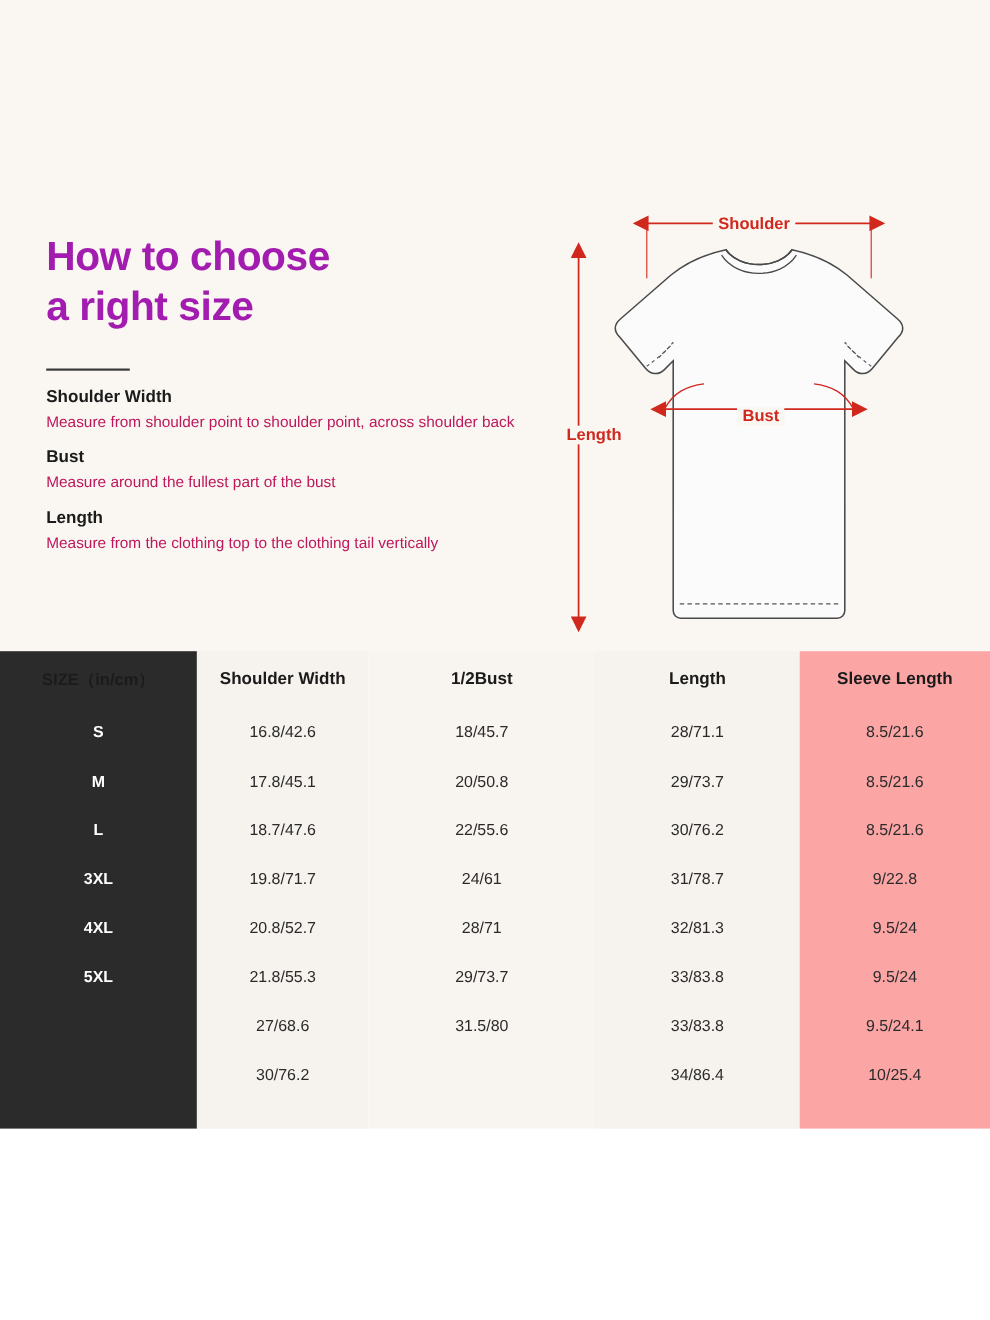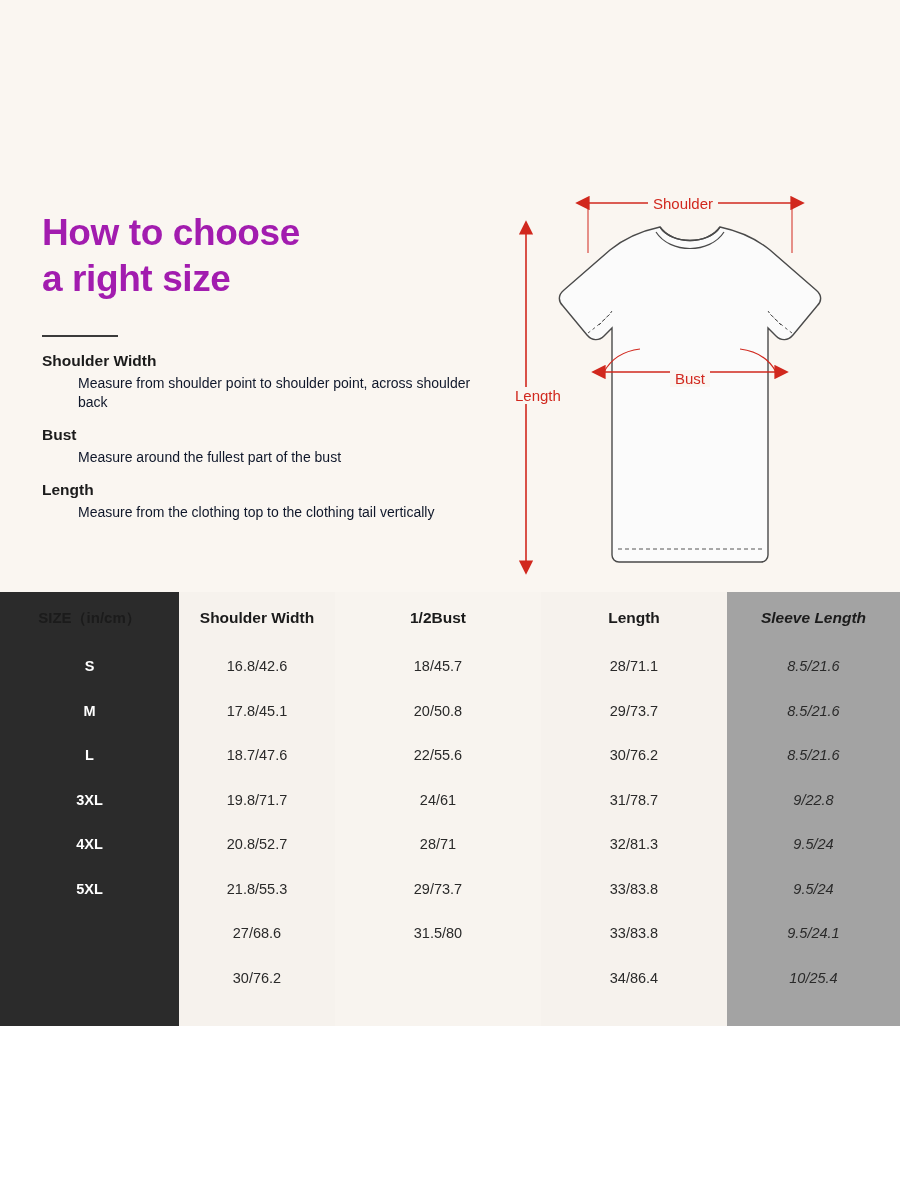--- a/index.html
+++ b/index.html
@@ -54,37 +54,36 @@
     font-size: 15.5px;
     font-weight: bold;
     color: #1b1b1b;
     margin-top: 14px;
     margin-bottom: 4px;
   }
   .def-term:first-child { margin-top: 0; }
   .def-desc {
     font-size: 14px;
     line-height: 19px;
-    color: #0f172a;
-    margin-left: 36px;
+    color: #be185d;
   }
 
   
   .illus {
     position: absolute;
     left: 500px;
     top: 175px;
     width: 380px;
     height: 410px;
   }
   .illus svg { display: block; }
   .illus-label {
     position: absolute;
     font-size: 15px;
-    font-weight: normal;
+    font-weight: bold;
     color: #d1281e;
     background: #faf6f1;
     padding: 0 5px;
     white-space: nowrap;
   }
   .lbl-shoulder { left: 148px; top: 20px; }
   .lbl-bust     { left: 170px; top: 195px; }
   .lbl-length   { left: 10px;  top: 212px; }
 
   
@@ -106,21 +105,21 @@
     height: 44.5px;
   }
   .col-size {
     background: #2b2b2b;
   }
   .col-size .cell { color: #ffffff; font-weight: bold; }
   .col-size .cell.hdr { font-size: 15px; }
   .col-a { background: #f6f2ed; }
   .col-b { background: #f8f4ef; text-align: right; }
   .col-c { background: #f6f2ed; }
-  .col-d { background: #a3a3a3; font-style: italic; }
+  .col-d { background: #fca5a5; }
   .cell.hdr {
     font-weight: bold;
     font-size: 15.5px;
     color: #1b1b1b;
     height: 52px;
   }
   .col-wrap { display: flex; flex-direction: column; }
   .table-bottom-pad { height: 26px; }
 </style>
 </head>

